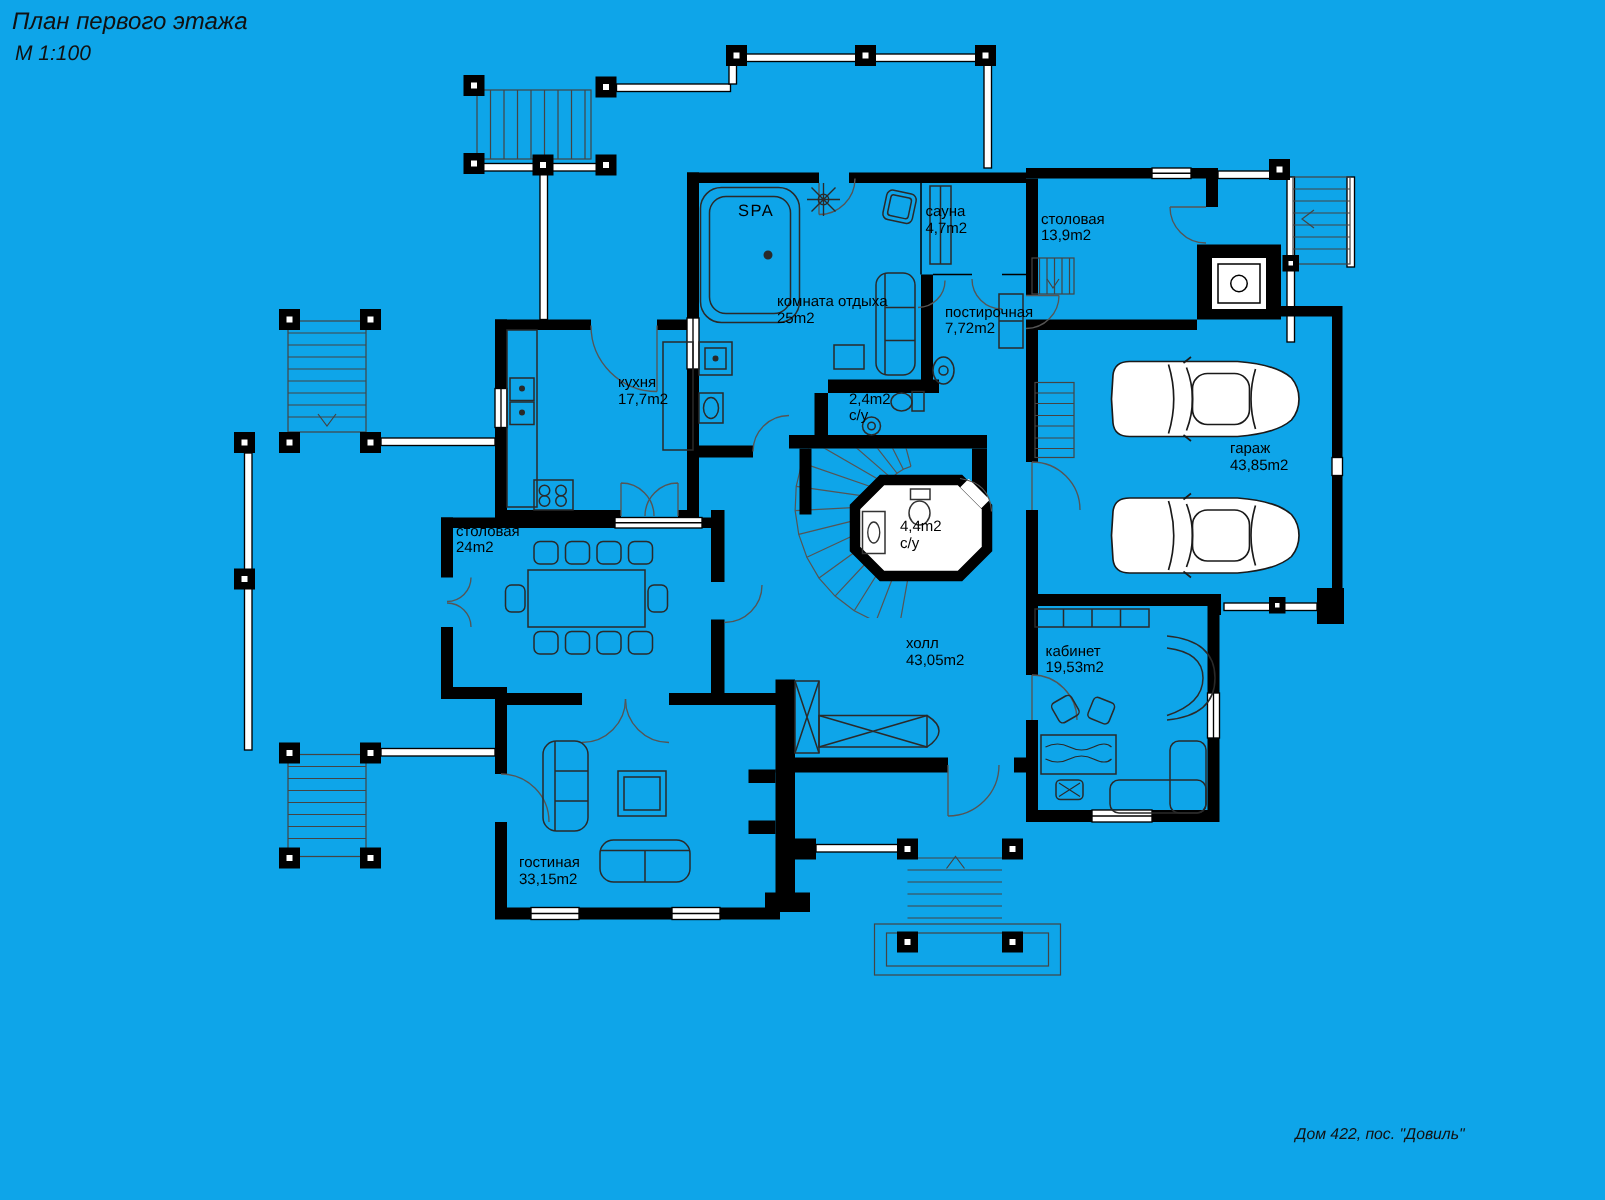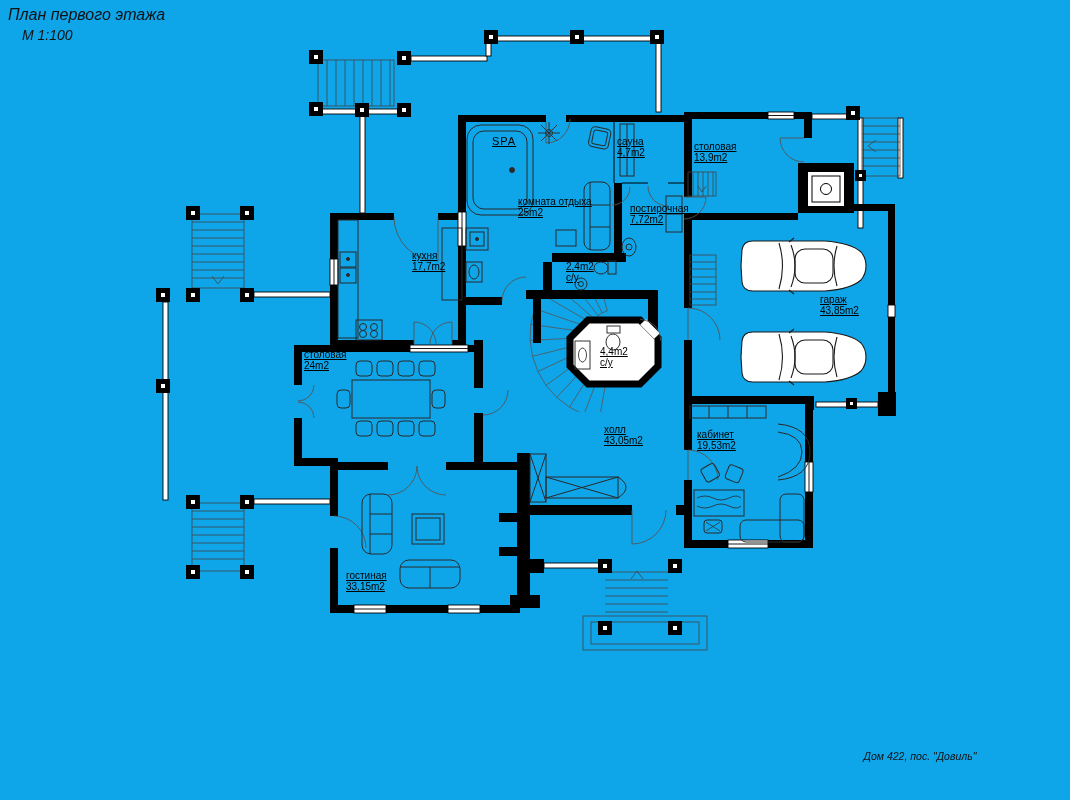--- a/index.html
+++ b/index.html
@@ -1,24 +1,24 @@
 <!DOCTYPE html>
 <html><head>
 <meta charset="utf-8">
 <style>
   html,body{margin:0;padding:0;background:#fff;}
   #plan{position:relative;width:1070px;height:800px;background:#0ea5e9;overflow:hidden;
         font-family:"Liberation Sans",sans-serif;}
   svg{position:absolute;left:0;top:0;}
   .lbl{position:absolute;font-size:10px;line-height:11px;color:#000;white-space:nowrap;}
-  .lbl span{display:block;text-decoration:underline;}
+  .lbl span{display:block;}
   .spa-lbl{font-size:11px;letter-spacing:1px;}
   #title{position:absolute;left:8px;top:6px;font-style:italic;color:#111;}
   #title .t1{font-size:16px;}
-  #title .t2{font-size:14px;margin-left:14px;margin-top:3px;}
+  #title .t2{font-size:14px;margin-left:2px;margin-top:3px;}
   #footer{position:absolute;left:810px;top:750px;width:220px;text-align:center;
           font-style:italic;font-size:10.5px;color:#111;}
 </style>
 </head>
 <body>
 
 <div id="plan">
 
 <svg width="1070" height="800" viewBox="0 0 1070 800">
   <defs>

